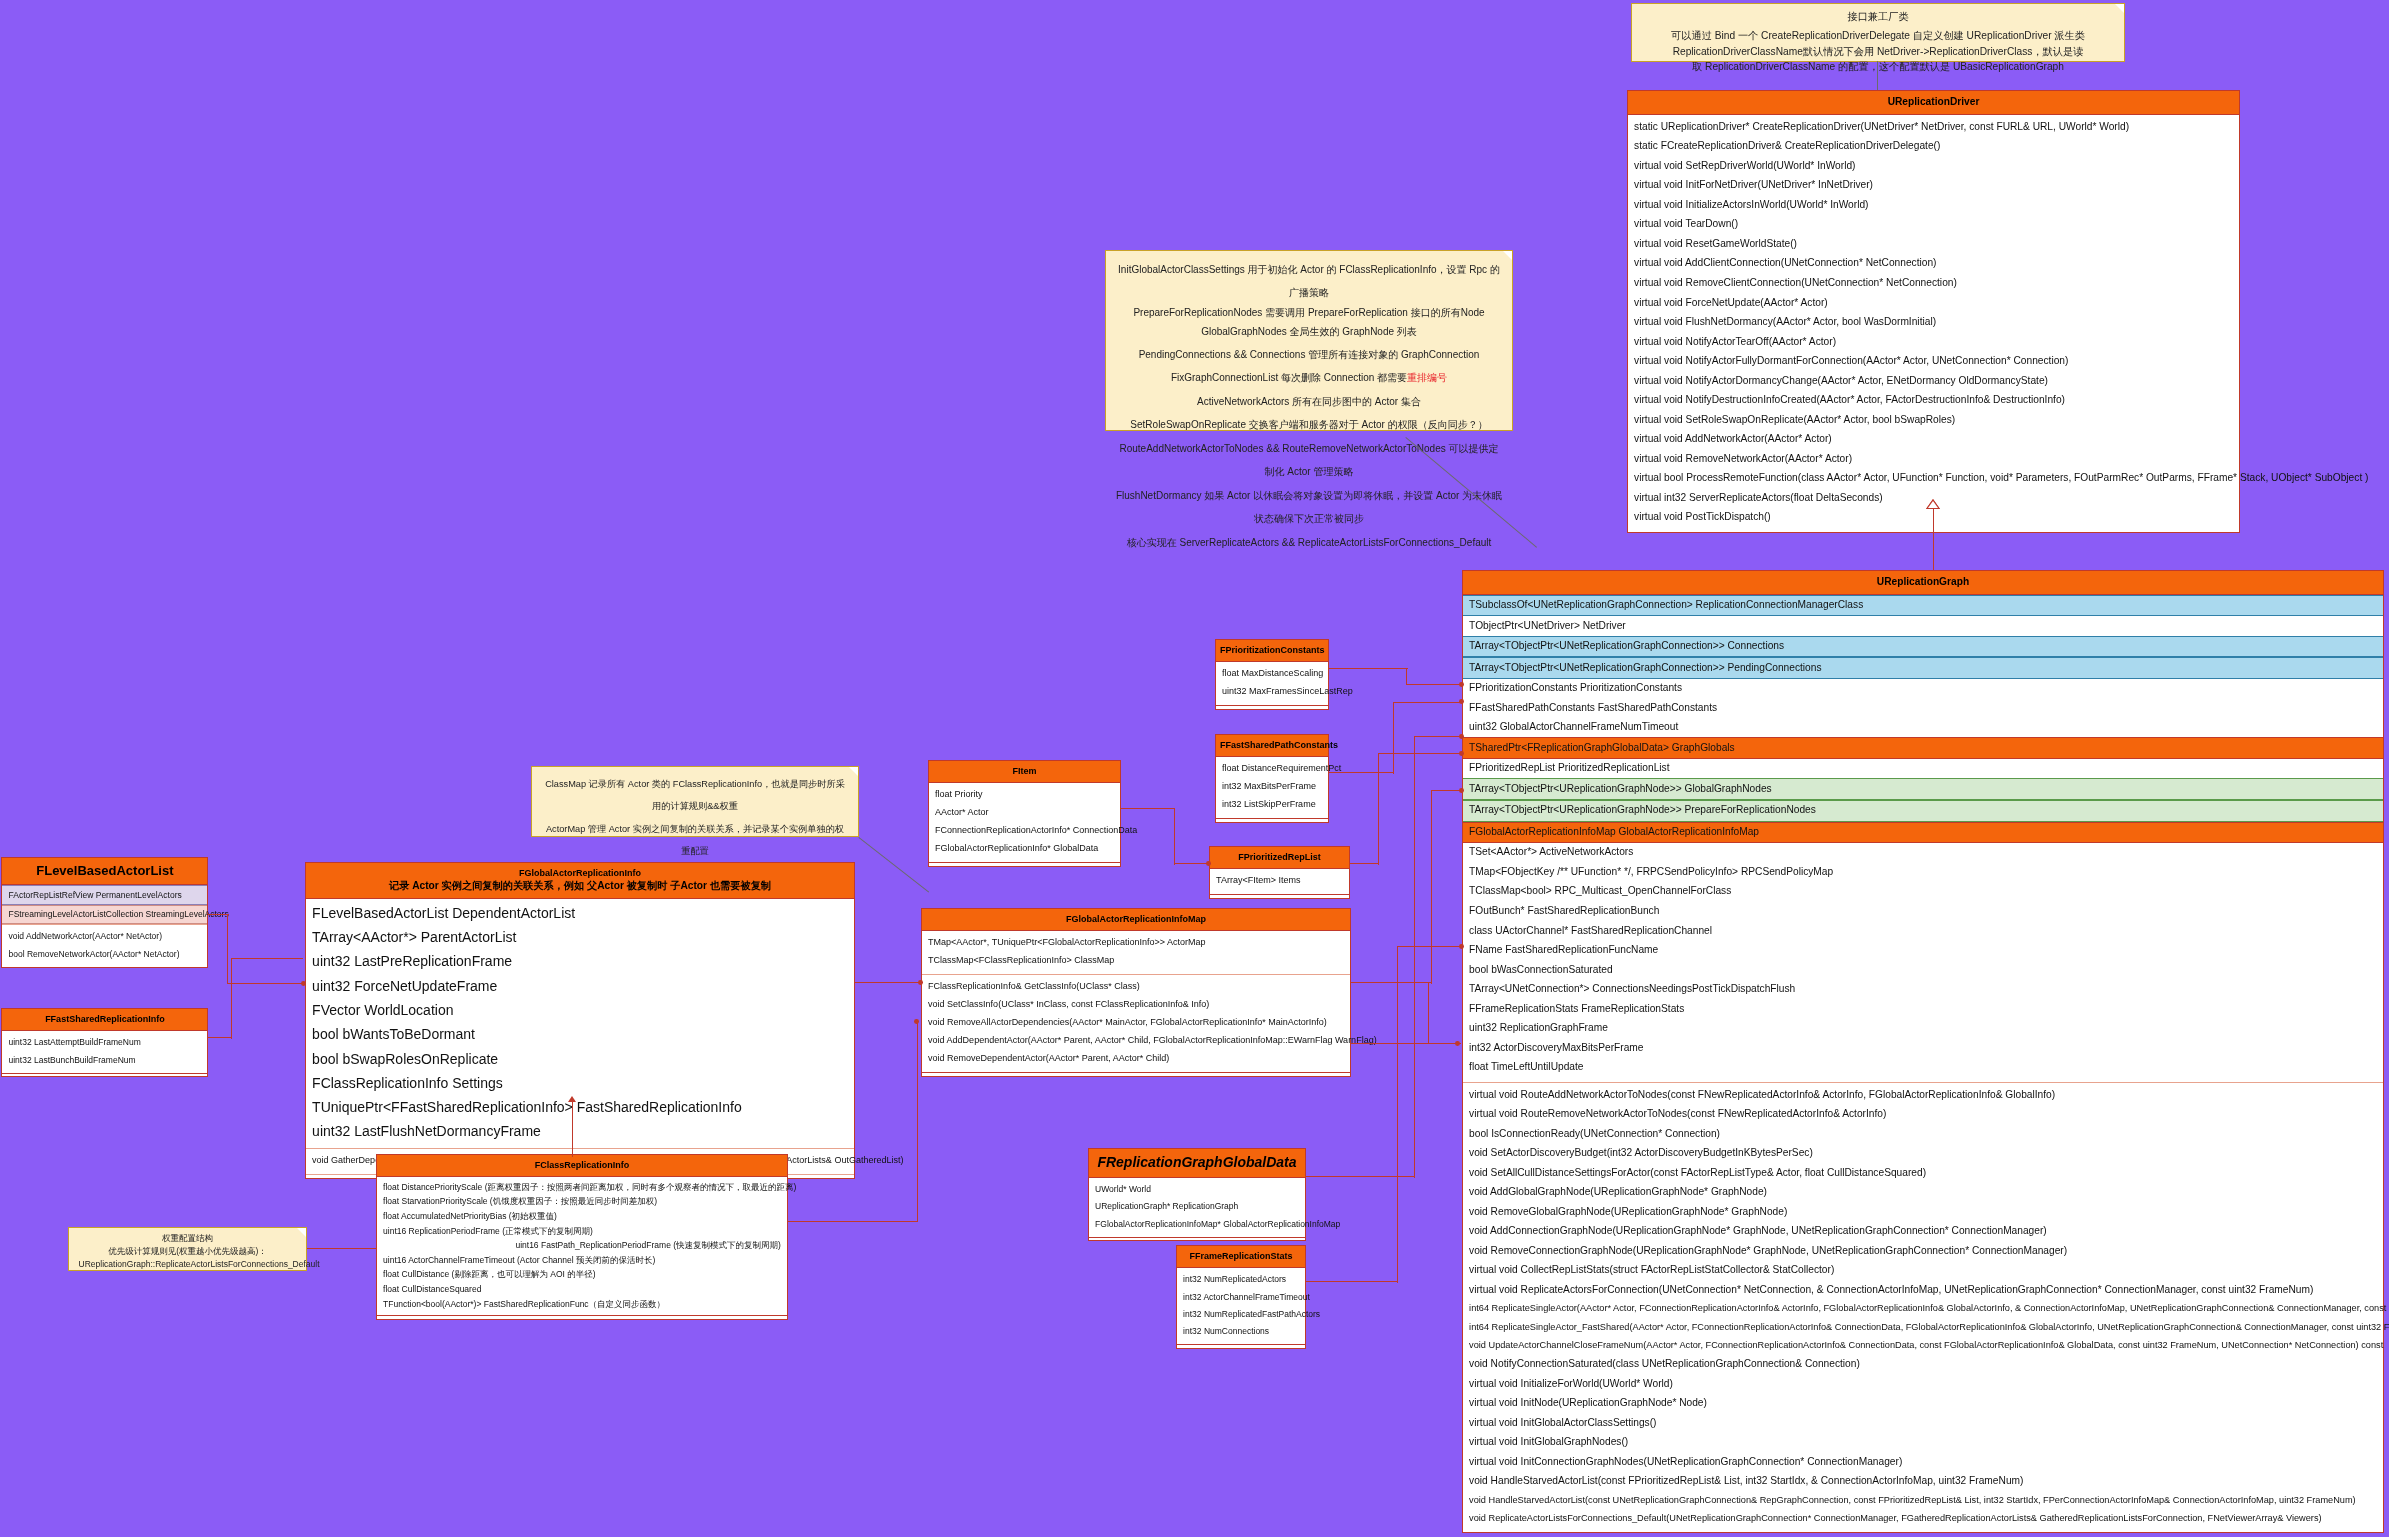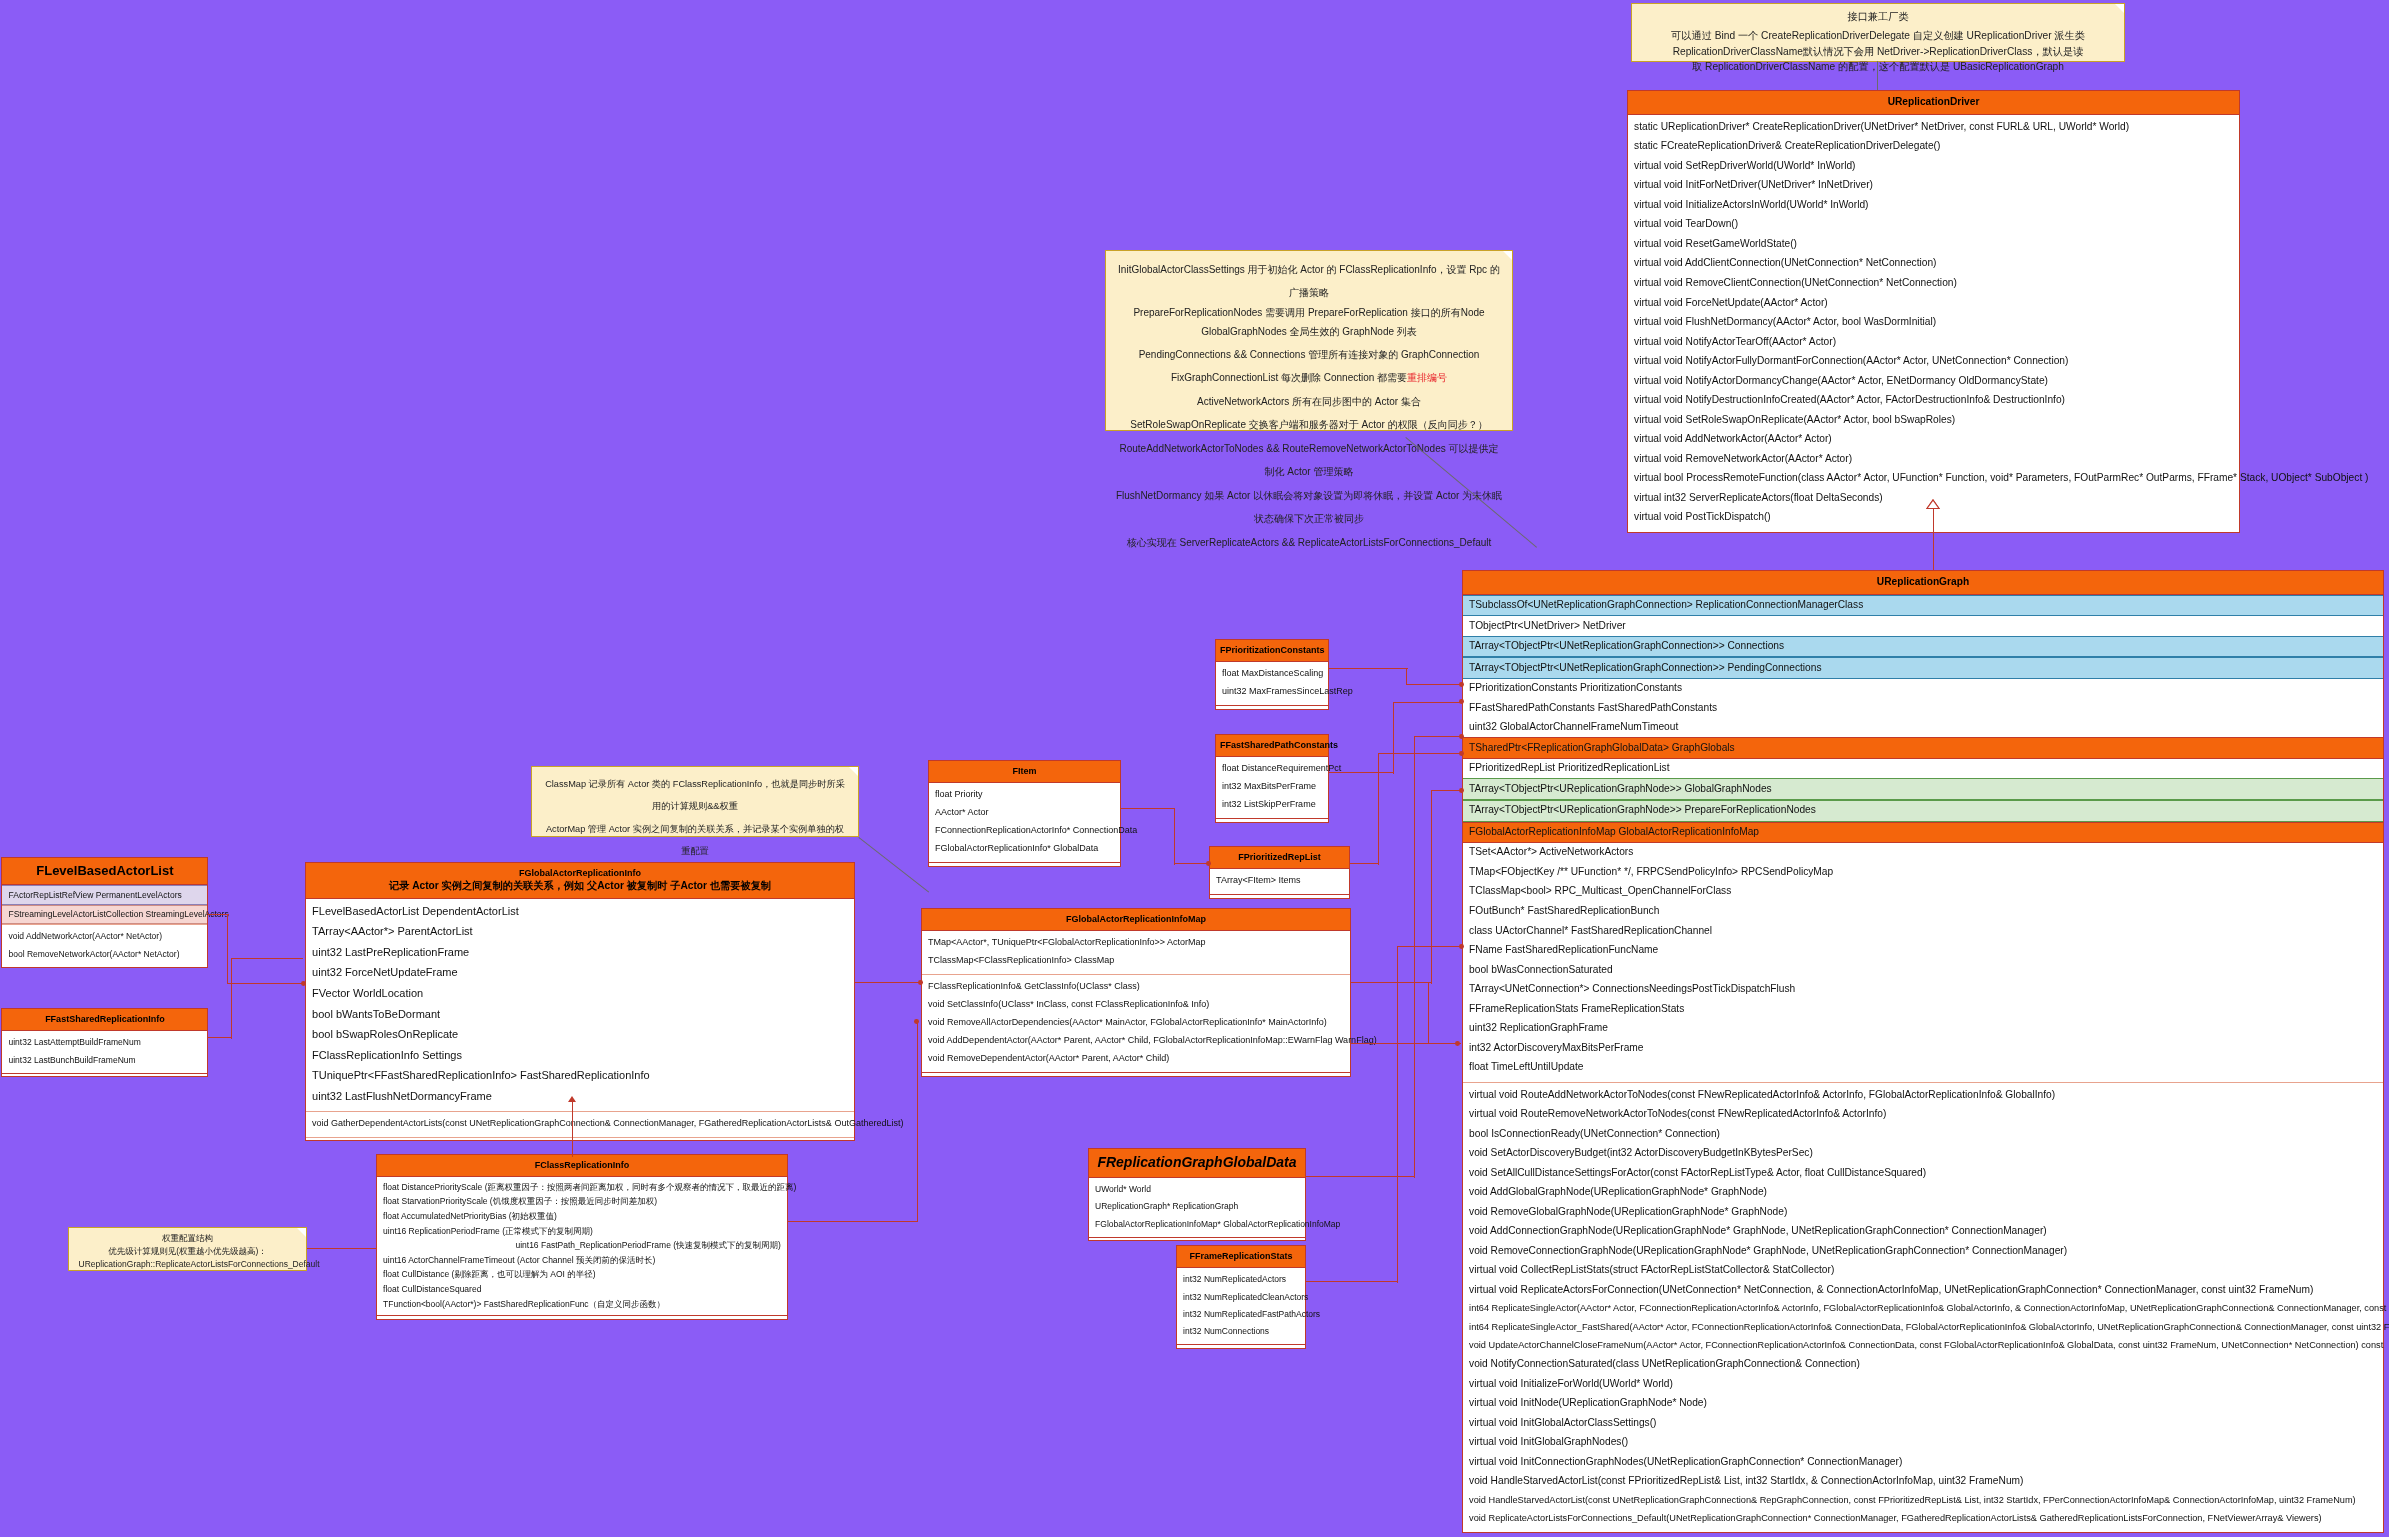--- a/index.html
+++ b/index.html
@@ -282,21 +282,21 @@
       <div class="row">void RemoveDependentActor(AActor* Parent, AActor* Child)</div>
     </div>
     <div class="foot"></div>
   </div>
 
   <div class="uml" style="left:305px;top:862px;width:550px;">
     <div class="title" style="font-size:9px;">
       <span>FGlobalActorReplicationInfo</span>
       <span class="sub">记录 Actor 实例之间复制的关联关系，例如 父Actor 被复制时 子Actor 也需要被复制</span>
     </div>
-    <div class="sec" style="font-size:11px;">
+    <div class="sec" style="font-size:14px;">
       <div class="row">FLevelBasedActorList DependentActorList</div>
       <div class="row">TArray&lt;AActor*&gt; ParentActorList</div>
       <div class="row">uint32 LastPreReplicationFrame</div>
       <div class="row">uint32 ForceNetUpdateFrame</div>
       <div class="row">FVector WorldLocation</div>
       <div class="row">bool bWantsToBeDormant</div>
       <div class="row">bool bSwapRolesOnReplicate</div>
       <div class="row">FClassReplicationInfo Settings</div>
       <div class="row">TUniquePtr&lt;FFastSharedReplicationInfo&gt; FastSharedReplicationInfo</div>
       <div class="row">uint32 LastFlushNetDormancyFrame</div>
@@ -359,21 +359,21 @@
       <div class="row">UReplicationGraph* ReplicationGraph</div>
       <div class="row">FGlobalActorReplicationInfoMap* GlobalActorReplicationInfoMap</div>
     </div>
     <div class="foot"></div>
   </div>
 
   <div class="uml" style="left:1176px;top:1245px;width:130px;">
     <div class="title" style="font-size:9px;">FFrameReplicationStats</div>
     <div class="sec" style="font-size:8.5px;">
       <div class="row">int32 NumReplicatedActors</div>
-      <div class="row">int32 NumReplicatedCleanActors</div>
+      <div class="row">int32 ActorChannelFrameTimeout</div>
       <div class="row">int32 NumReplicatedFastPathActors</div>
       <div class="row">int32 NumConnections</div>
     </div>
     <div class="foot"></div>
   </div>
 
   <div class="conn h" style="left:1329px;top:668px;width:79px;"></div>
   <div class="conn v" style="left:1406px;top:668px;height:17px;"></div>
   <div class="conn h" style="left:1406px;top:684px;width:57px;"></div>
   <div class="dot" style="left:1459px;top:682px;"></div>

